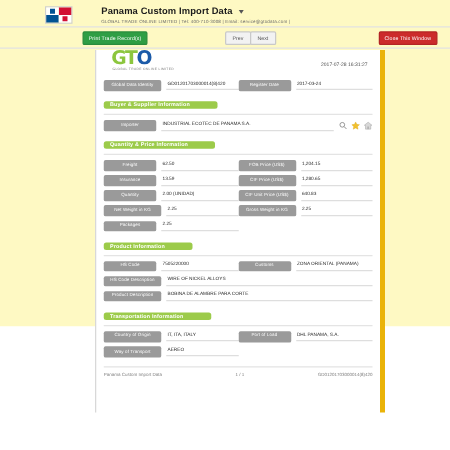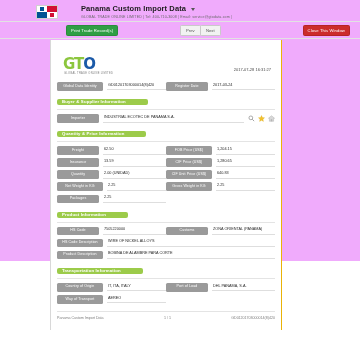--- a/index.html
+++ b/index.html
@@ -2,21 +2,21 @@
 <html><head>
 <meta charset="utf-8">
 <style>
   * { box-sizing: border-box; margin: 0; padding: 0; }
   html, body {
     width: 360px; height: 360px;
     background: #ffffff;
     font-family: "Liberation Sans", sans-serif;
     overflow: hidden;
   }
-  .page { position: relative; width: 360px; height: 261px; background:#f0abfc; }
+  .page { position: relative; width: 360px; height: 261px; background:#fef9c3; }
 
   
   .topbar {
     display: flex; align-items: flex-start;
     padding: 4px 0 4px 36px;
     border-bottom: 1px solid #e2e2e2;
     height: 22px;
   }
   .flag {
     width: 22px; height: 14px; margin-top: 1px; margin-right: 3px;
@@ -61,26 +61,26 @@
   .btn-nav {
     position:absolute; top:3px; background:#f2f2f2; color:#555;
     border:1px solid #c9c9c9; border-radius:1.5px;
     font-size:4.2px; padding:2.5px 5px; line-height:1;
   }
   .btn-prev { left: 180px; }
   .btn-next { left: 200px; }
 
   
   .doc {
-    position:absolute; left: 50px; top: 40px;
+    position:absolute; left: 76px; top: 40px;
     width: 232px; height: 290px;
     border-left: 1px solid #d8d8d8;
-    border-right: 1px solid #eab308;
+    border-right: 4px solid #eab308;
     background:#fff;
-    padding: 18px 6px 0 6px;
+    padding: 0 6px 0 6px;
   }
   .doc-head { display:flex; align-items:flex-start; justify-content:space-between; height: 22px; }
   .logo { padding-left: 6px; }
   .logo-mark { display:flex; align-items:center; height:13px; }
   .logo-g {
     font-family:"DejaVu Sans", sans-serif; font-weight:bold; font-size:15px;
     color:#8cc63e; line-height:1; letter-spacing:-1px;
   }
   .logo-c {
     font-family:"DejaVu Sans", sans-serif; font-weight:bold; font-size:15px;

